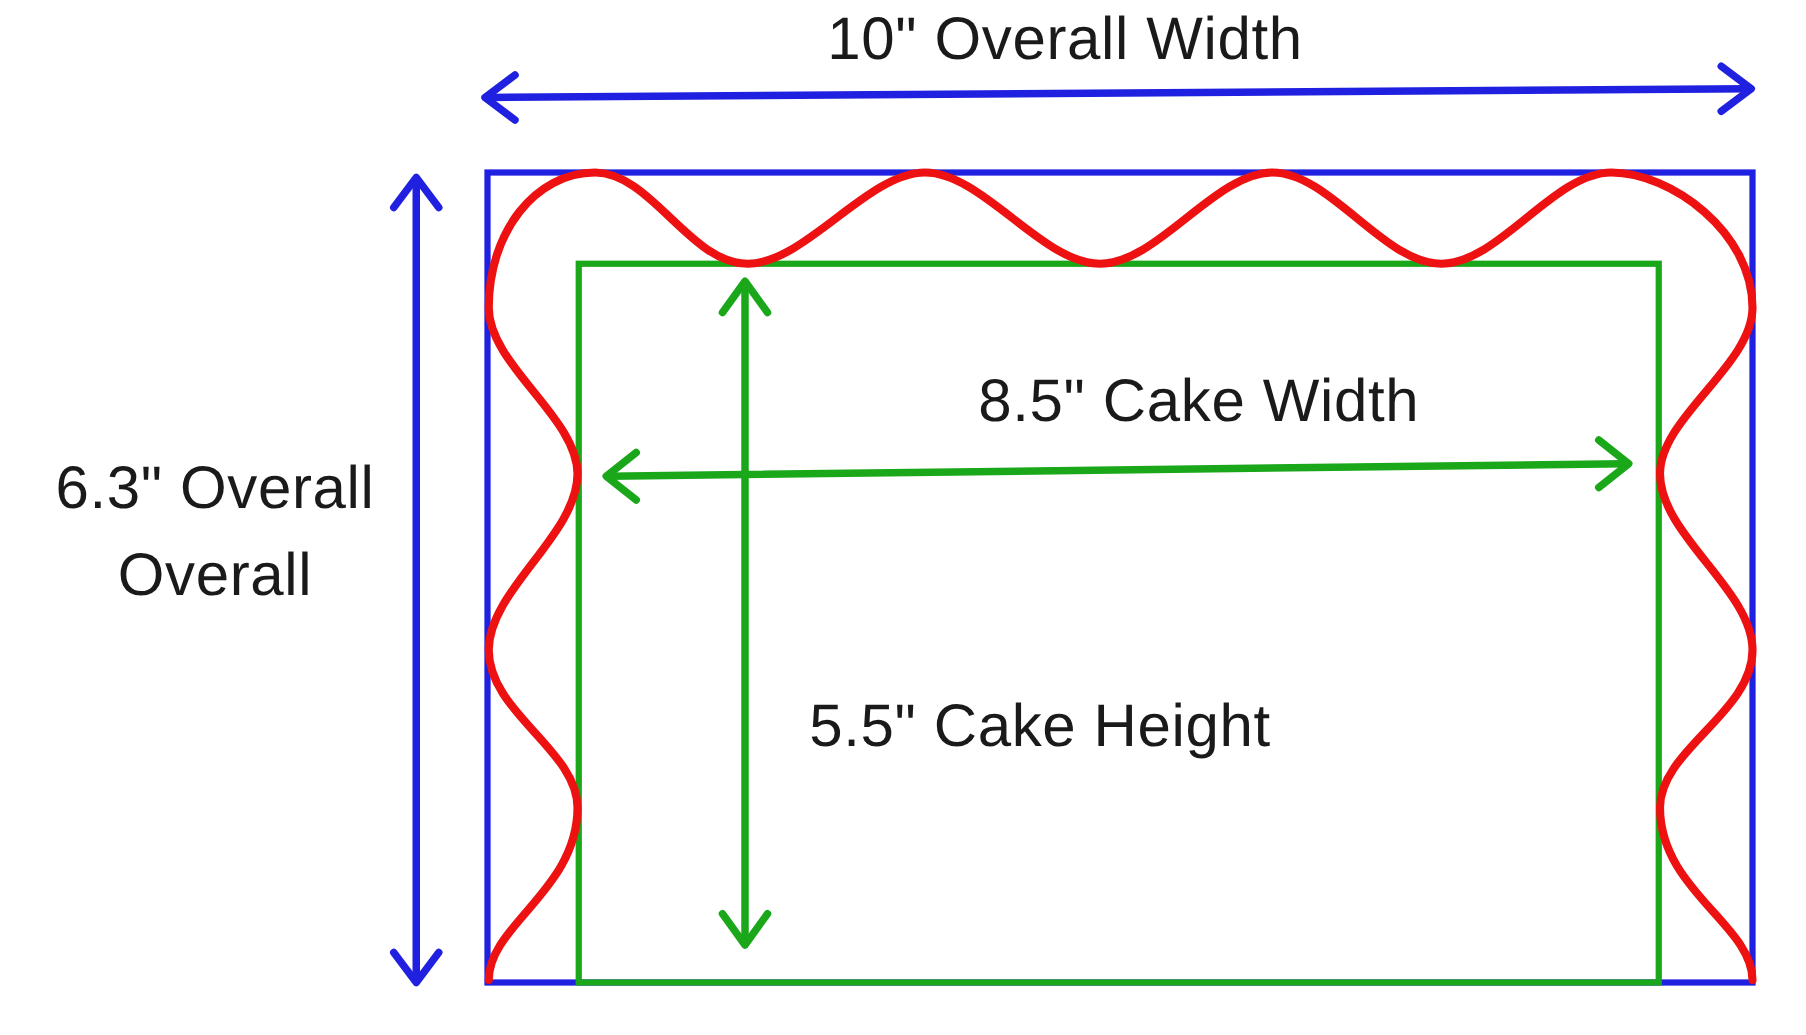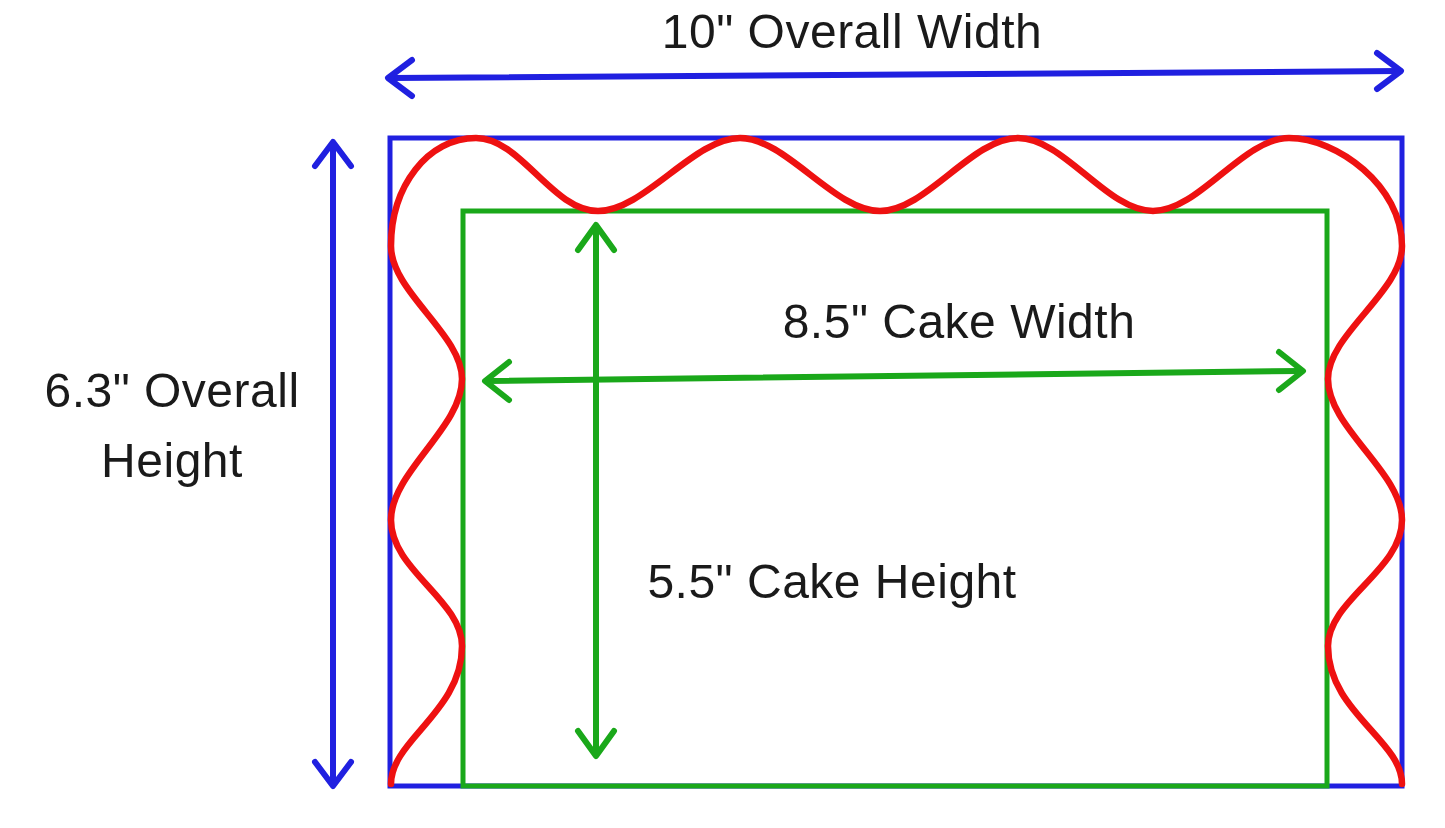--- a/index.html
+++ b/index.html
@@ -125,20 +125,20 @@
       <line class="arrow-green" x1="596" y1="228" x2="596" y2="753"></line>
       <polyline class="arrow-green" points="578,250 596,225 614,250"></polyline>
       <polyline class="arrow-green" points="578,731 596,756 614,731"></polyline>
     </g>
   </svg>
 
   <div class="label" style="left: 852px; top: 6px;">10" Overall Width</div>
 
   <div class="label two-line" style="left: 172px; top: 356px;">
     <div>6.3" Overall</div>
-    <div>Height</div>
+    <div>Overall</div>
   </div>
 
   <div class="label" style="left: 959px; top: 296px;">8.5" Cake Width</div>
 
   <div class="label" style="left: 832px; top: 556px;">5.5" Cake Height</div>
 
 </div>
 
 </body></html>

